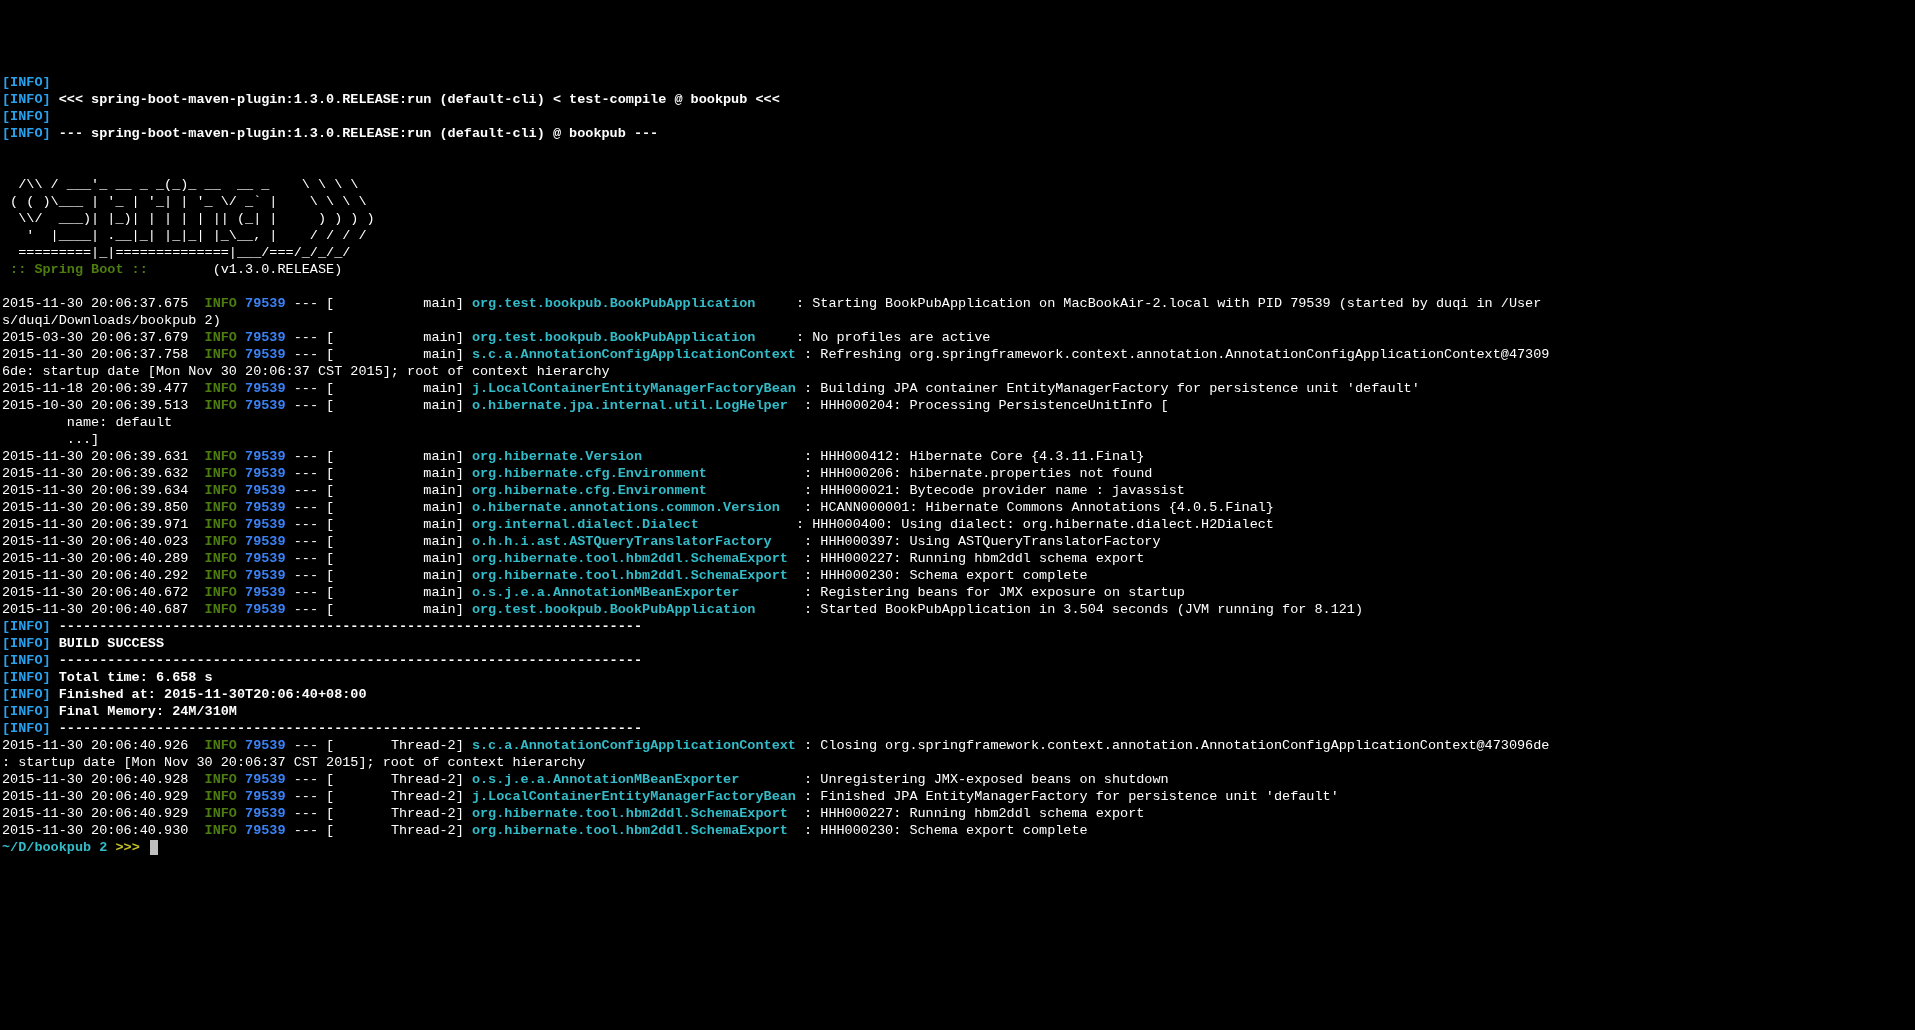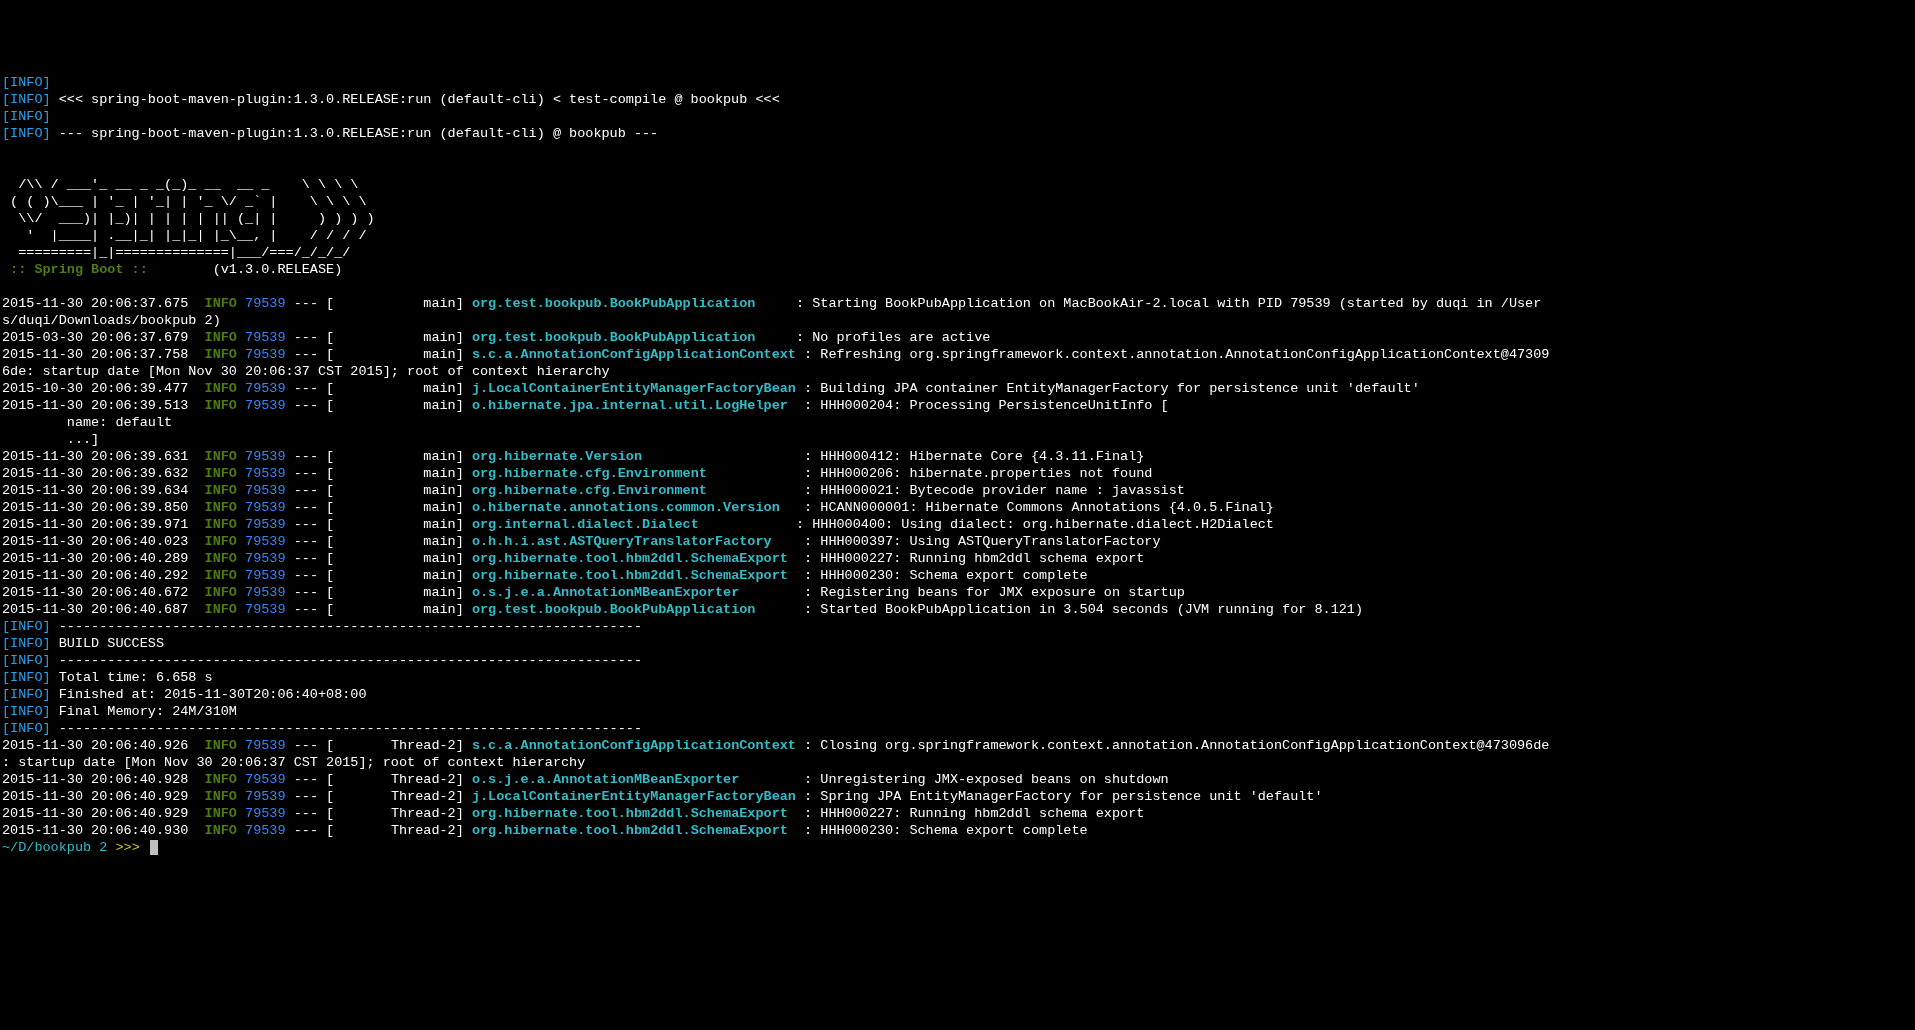--- a/index.html
+++ b/index.html
@@ -12,21 +12,21 @@
     padding: 6px 2px;
     white-space: pre;
     overflow-x: hidden;
   }
   .c-blue { color: #2aa1ec; }
   .c-cyan { color: #33bbc8; font-weight: bold; }
   .c-green { color: #4d7c0f; font-weight: bold; }
   .c-magenta { color: #3b82f6; }
   .c-yellow { color: #c7c327; }
   .c-white { color: #ffffff; }
-  .bold { font-weight: normal; }
+  .bold { font-weight: bold; }
   #terminal { display: block; }
   .cursor {
     display: inline-block;
     width: 8px;
     height: 15px;
     background: #bfbfbf;
     vertical-align: text-bottom;
     margin-left: 2px;
   }
 </style>
@@ -46,22 +46,22 @@
 <span class="c-white">  \\/  ___)| |_)| | | | | || (_| |     ) ) ) )</span>
 <span class="c-white">   '  |____| .__|_| |_|_| |_\__, |    / / / /</span>
 <span class="c-white">  =========|_|==============|___/===/_/_/_/</span>
 <span class="c-green"> :: Spring Boot ::</span><span class="c-white">        (v1.3.0.RELEASE)</span>
 
 <span class="c-white">2015-11-30 20:06:37.675</span>  <span class="c-green">INFO</span> <span class="c-magenta bold">79539</span> --- [           main] <span class="c-cyan">org.test.bookpub.BookPubApplication     </span><span class="c-white">: Starting BookPubApplication on MacBookAir-2.local with PID 79539 (started by duqi in /User</span>
 <span class="c-white">s/duqi/Downloads/bookpub 2)</span>
 <span class="c-white">2015-03-30 20:06:37.679</span>  <span class="c-green">INFO</span> <span class="c-magenta bold">79539</span> --- [           main] <span class="c-cyan">org.test.bookpub.BookPubApplication     </span><span class="c-white">: No profiles are active</span>
 <span class="c-white">2015-11-30 20:06:37.758</span>  <span class="c-green">INFO</span> <span class="c-magenta bold">79539</span> --- [           main] <span class="c-cyan">s.c.a.AnnotationConfigApplicationContext</span><span class="c-white"> : Refreshing org.springframework.context.annotation.AnnotationConfigApplicationContext@47309</span>
 <span class="c-white">6de: startup date [Mon Nov 30 20:06:37 CST 2015]; root of context hierarchy</span>
-<span class="c-white">2015-10-30 20:06:39.477</span>  <span class="c-green">INFO</span> <span class="c-magenta bold">79539</span> --- [           main] <span class="c-cyan">j.LocalContainerEntityManagerFactoryBean</span><span class="c-white"> : Building JPA container EntityManagerFactory for persistence unit 'default'</span>
-<span class="c-white">2015-11-30 20:06:39.513</span>  <span class="c-green">INFO</span> <span class="c-magenta bold">79539</span> --- [           main] <span class="c-cyan">o.hibernate.jpa.internal.util.LogHelper </span><span class="c-white"> : HHH000204: Processing PersistenceUnitInfo [</span>
+<span class="c-white">2015-11-18 20:06:39.477</span>  <span class="c-green">INFO</span> <span class="c-magenta bold">79539</span> --- [           main] <span class="c-cyan">j.LocalContainerEntityManagerFactoryBean</span><span class="c-white"> : Building JPA container EntityManagerFactory for persistence unit 'default'</span>
+<span class="c-white">2015-10-30 20:06:39.513</span>  <span class="c-green">INFO</span> <span class="c-magenta bold">79539</span> --- [           main] <span class="c-cyan">o.hibernate.jpa.internal.util.LogHelper </span><span class="c-white"> : HHH000204: Processing PersistenceUnitInfo [</span>
 <span class="c-white">        name: default</span>
 <span class="c-white">        ...]</span>
 <span class="c-white">2015-11-30 20:06:39.631</span>  <span class="c-green">INFO</span> <span class="c-magenta bold">79539</span> --- [           main] <span class="c-cyan">org.hibernate.Version                   </span><span class="c-white"> : HHH000412: Hibernate Core {4.3.11.Final}</span>
 <span class="c-white">2015-11-30 20:06:39.632</span>  <span class="c-green">INFO</span> <span class="c-magenta bold">79539</span> --- [           main] <span class="c-cyan">org.hibernate.cfg.Environment           </span><span class="c-white"> : HHH000206: hibernate.properties not found</span>
 <span class="c-white">2015-11-30 20:06:39.634</span>  <span class="c-green">INFO</span> <span class="c-magenta bold">79539</span> --- [           main] <span class="c-cyan">org.hibernate.cfg.Environment           </span><span class="c-white"> : HHH000021: Bytecode provider name : javassist</span>
 <span class="c-white">2015-11-30 20:06:39.850</span>  <span class="c-green">INFO</span> <span class="c-magenta bold">79539</span> --- [           main] <span class="c-cyan">o.hibernate.annotations.common.Version  </span><span class="c-white"> : HCANN000001: Hibernate Commons Annotations {4.0.5.Final}</span>
 <span class="c-white">2015-11-30 20:06:39.971</span>  <span class="c-green">INFO</span> <span class="c-magenta bold">79539</span> --- [           main] <span class="c-cyan">org.internal.dialect.Dialect           </span><span class="c-white"> : HHH000400: Using dialect: org.hibernate.dialect.H2Dialect</span>
 <span class="c-white">2015-11-30 20:06:40.023</span>  <span class="c-green">INFO</span> <span class="c-magenta bold">79539</span> --- [           main] <span class="c-cyan">o.h.h.i.ast.ASTQueryTranslatorFactory   </span><span class="c-white"> : HHH000397: Using ASTQueryTranslatorFactory</span>
 <span class="c-white">2015-11-30 20:06:40.289</span>  <span class="c-green">INFO</span> <span class="c-magenta bold">79539</span> --- [           main] <span class="c-cyan">org.hibernate.tool.hbm2ddl.SchemaExport </span><span class="c-white"> : HHH000227: Running hbm2ddl schema export</span>
 <span class="c-white">2015-11-30 20:06:40.292</span>  <span class="c-green">INFO</span> <span class="c-magenta bold">79539</span> --- [           main] <span class="c-cyan">org.hibernate.tool.hbm2ddl.SchemaExport </span><span class="c-white"> : HHH000230: Schema export complete</span>
@@ -70,19 +70,19 @@
 <span class="c-blue bold">[INFO]</span><span class="c-white bold"> ------------------------------------------------------------------------</span>
 <span class="c-blue bold">[INFO]</span><span class="c-white bold"> BUILD SUCCESS</span>
 <span class="c-blue bold">[INFO]</span><span class="c-white bold"> ------------------------------------------------------------------------</span>
 <span class="c-blue bold">[INFO]</span><span class="c-white bold"> Total time: 6.658 s</span>
 <span class="c-blue bold">[INFO]</span><span class="c-white bold"> Finished at: 2015-11-30T20:06:40+08:00</span>
 <span class="c-blue bold">[INFO]</span><span class="c-white bold"> Final Memory: 24M/310M</span>
 <span class="c-blue bold">[INFO]</span><span class="c-white bold"> ------------------------------------------------------------------------</span>
 <span class="c-white">2015-11-30 20:06:40.926</span>  <span class="c-green">INFO</span> <span class="c-magenta bold">79539</span> --- [       Thread-2] <span class="c-cyan">s.c.a.AnnotationConfigApplicationContext</span><span class="c-white"> : Closing org.springframework.context.annotation.AnnotationConfigApplicationContext@473096de</span>
 <span class="c-white">: startup date [Mon Nov 30 20:06:37 CST 2015]; root of context hierarchy</span>
 <span class="c-white">2015-11-30 20:06:40.928</span>  <span class="c-green">INFO</span> <span class="c-magenta bold">79539</span> --- [       Thread-2] <span class="c-cyan">o.s.j.e.a.AnnotationMBeanExporter       </span><span class="c-white"> : Unregistering JMX-exposed beans on shutdown</span>
-<span class="c-white">2015-11-30 20:06:40.929</span>  <span class="c-green">INFO</span> <span class="c-magenta bold">79539</span> --- [       Thread-2] <span class="c-cyan">j.LocalContainerEntityManagerFactoryBean</span><span class="c-white"> : Spring JPA EntityManagerFactory for persistence unit 'default'</span>
+<span class="c-white">2015-11-30 20:06:40.929</span>  <span class="c-green">INFO</span> <span class="c-magenta bold">79539</span> --- [       Thread-2] <span class="c-cyan">j.LocalContainerEntityManagerFactoryBean</span><span class="c-white"> : Finished JPA EntityManagerFactory for persistence unit 'default'</span>
 <span class="c-white">2015-11-30 20:06:40.929</span>  <span class="c-green">INFO</span> <span class="c-magenta bold">79539</span> --- [       Thread-2] <span class="c-cyan">org.hibernate.tool.hbm2ddl.SchemaExport </span><span class="c-white"> : HHH000227: Running hbm2ddl schema export</span>
 <span class="c-white">2015-11-30 20:06:40.930</span>  <span class="c-green">INFO</span> <span class="c-magenta bold">79539</span> --- [       Thread-2] <span class="c-cyan">org.hibernate.tool.hbm2ddl.SchemaExport </span><span class="c-white"> : HHH000230: Schema export complete</span>
 <span class="c-cyan bold">~/D/</span><span class="c-cyan bold">bookpub 2</span><span class="c-yellow bold"> &gt;&gt;&gt; </span><span class="cursor"></span></div>
 
 
 
 
 </body></html>

